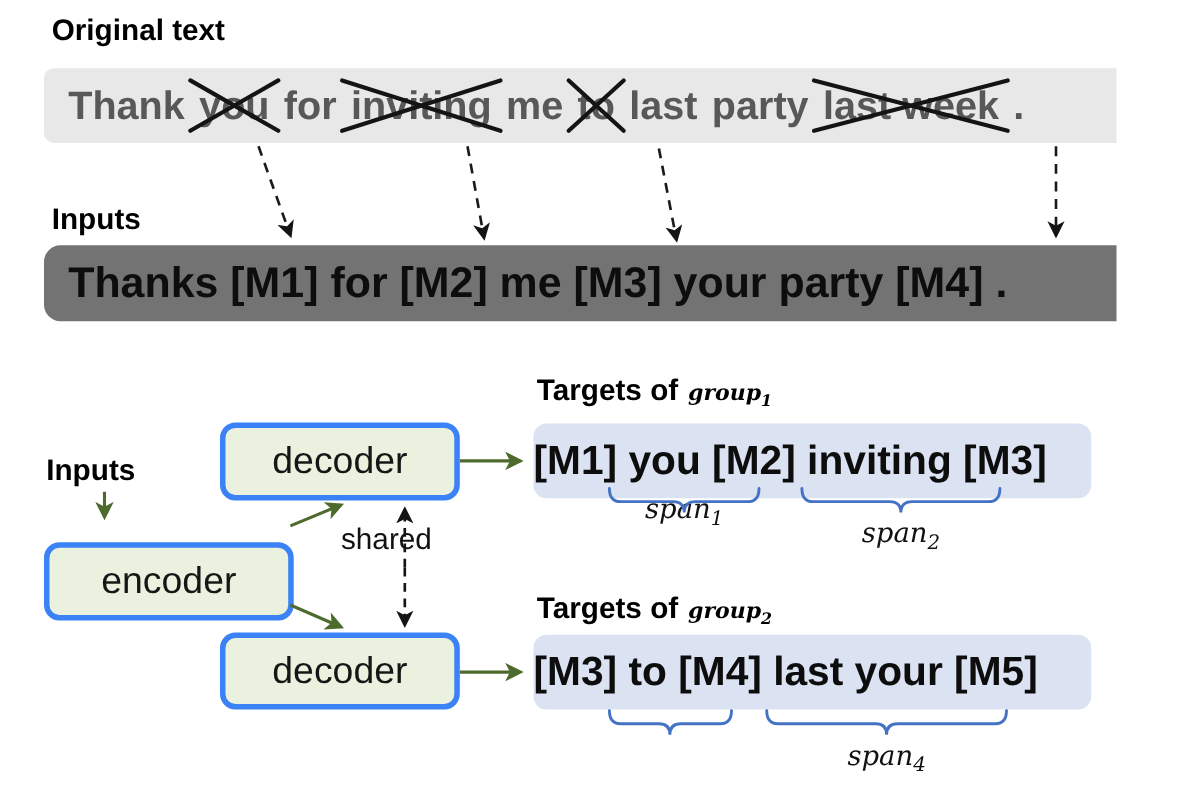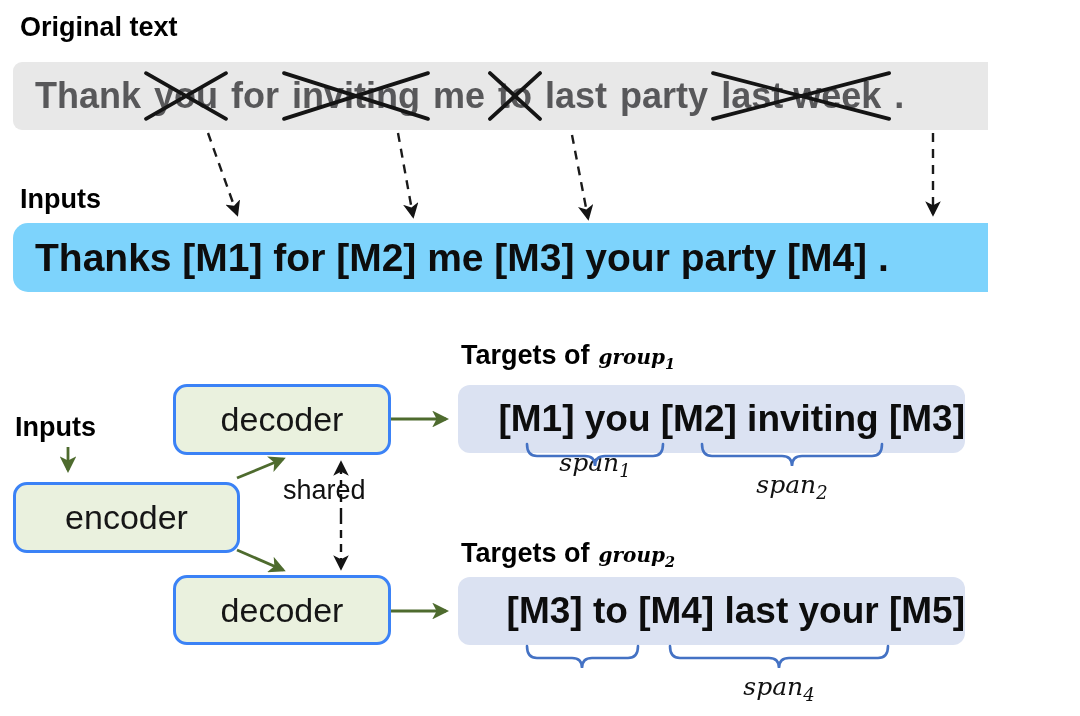--- a/index.html
+++ b/index.html
@@ -1,57 +1,57 @@
 <!DOCTYPE html>
 <html><head>
 <meta charset="utf-8">
 <style>
   html,body{margin:0;padding:0;background:#fff;}
   #stage{
     position:relative;width:988px;height:716px;background:#ffffff;
-    font-family:"Liberation Sans", sans-serif;overflow:hidden;
+    font-family:"Liberation Sans", sans-serif;overflow:hidden;margin-left:27px;
   }
   .abs{position:absolute;}
   .h-label{font-weight:bold;font-size:27px;color:#000;}
   
   .graybar{
     left:13px;top:62px;width:1055px;height:68px;background:#e8e8e8;
     border-radius:9px;display:flex;align-items:center;padding-left:22px;box-sizing:border-box;
   }
   .graybar .word{
     font-weight:bold;font-size:36px;color:#58585a;margin-right:13px;
     position:relative;display:inline-block;white-space:nowrap;
   }
   .xmark{
     position:absolute;left:-8px;top:-5px;width:calc(100% + 16px);height:calc(100% + 10px);
     overflow:visible;pointer-events:none;
   }
   .xmark line{stroke:#141414;stroke-width:3.8;stroke-linecap:round;}
   
   .pinkbar{
-    left:13px;top:223px;width:1017px;height:69px;background:#7dd3fc;border-radius:15px;
+    left:13px;top:223px;width:1017px;height:69px;background:#737373;border-radius:15px;
     display:flex;align-items:center;padding-left:22px;box-sizing:border-box;
     font-weight:bold;font-size:39px;color:#0d0d0d;white-space:nowrap;
   }
   
   .greenbox{
-    background:#eaf1de;border:3px solid #3b82f6;border-radius:14px;
+    background:#eaf1de;border:5px solid #3b82f6;border-radius:14px;
     display:flex;align-items:center;justify-content:center;
     font-size:34px;color:#161616;box-sizing:border-box;
   }
-  #encoder{left:13px;top:482px;width:227px;height:71px;}
+  #encoder{left:13px;top:493px;width:227px;height:71px;}
   #decoder1{left:173px;top:384px;width:218px;height:71px;}
   #decoder2{left:173px;top:575px;width:218px;height:70px;}
   .shared-label{left:283px;top:475px;font-size:27px;color:#111;}
   
   .thead{display:flex;align-items:baseline;gap:9px;text-align:right;}
   .mathw{font-family:"DejaVu Serif", serif;font-style:italic;font-weight:bold;font-size:20px;}
   .mathw sub{font-size:0.72em;}
   .bluebox{
-    background:#dbe2f2;border-radius:12px;display:flex;align-items:center;justify-content:flex-end;
+    background:#dbe2f2;border-radius:12px;display:flex;align-items:center;justify-content:flex-start;
     font-weight:bold;font-size:37px;color:#0d0d0d;white-space:nowrap;
   }
   #box1{left:458px;top:385px;width:507px;height:68px;}
   #box2{left:458px;top:577px;width:507px;height:68px;}
   .spanlabel{
     font-family:"DejaVu Serif", serif;font-style:italic;font-size:25px;color:#111;
     text-align:center;
   }
   .spanlabel sub{font-size:0.72em;}
   #overlay{position:absolute;left:0;top:0;width:1080px;height:716px;pointer-events:none;z-index:5;}

